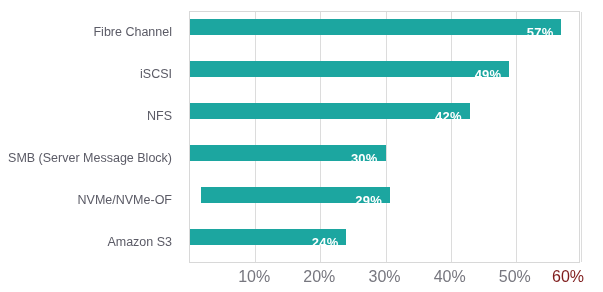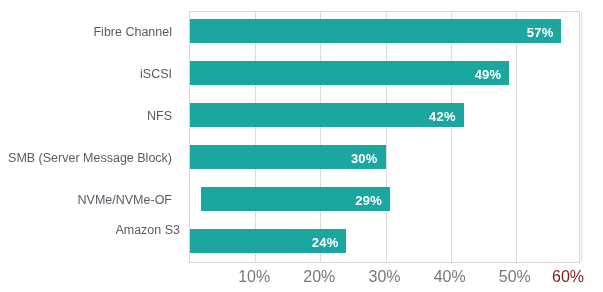--- a/index.html
+++ b/index.html
@@ -40,21 +40,21 @@
   .bar-row {
     position: absolute;
     left: 0;
     height: 28px;
     width: 100%;
   }
   .bar {
     position: absolute;
     left: 0;
     top: 0;
-    height: 24px;
+    height: 16px;
     background: #1CA6A0;
   }
   .bar-value {
     position: absolute;
     top: 0;
     height: 28px;
     line-height: 28px;
     right: 8px;
     color: #ffffff;
     font-size: 13px;
@@ -102,21 +102,21 @@
       </div>
       <div class="cat-label-wrap" style="top: 102px;">
         <span class="cat-label-text" style="color: rgb(91, 91, 102);">NFS</span>
       </div>
       <div class="cat-label-wrap" style="top: 144px;">
         <span class="cat-label-text" style="color: rgb(91, 91, 102);">SMB (Server Message Block)</span>
       </div>
       <div class="cat-label-wrap" style="top: 186px;">
         <span class="cat-label-text" style="color: rgb(91, 91, 102); text-align: right;">NVMe/NVMe-OF</span>
       </div>
-      <div class="cat-label-wrap" style="top: 216px; margin-left: 8px;">
+      <div class="cat-label-wrap" style="top: 228px;">
         <span class="cat-label-text" style="color: rgb(91, 91, 102);">Amazon S3</span>
       </div>
     </div>
 
   <div id="plot-area">
     <div id="gridlines">
         <div class="gridline" style="left: 65px;"></div>
         <div class="gridline" style="left: 130px;"></div>
         <div class="gridline" style="left: 196px;"></div>
         <div class="gridline" style="left: 261px;"></div>
@@ -128,21 +128,21 @@
           <div class="bar" style="width: 371.45px; background: rgb(28, 166, 160);">
             <span class="bar-value" style="color: rgb(255, 255, 255);">57%</span>
           </div>
         </div>
         <div class="bar-row" style="top: 49px; padding-left: 32px;">
           <div class="bar" style="width: 319.317px; background: rgb(28, 166, 160);">
             <span class="bar-value" style="color: rgb(255, 255, 255);">49%</span>
           </div>
         </div>
         <div class="bar-row" style="top: 91px;">
-          <div class="bar" style="width: 273.7px; background: rgb(28, 166, 160);">
+          <div class="bar" style="width: 273.7px; background: rgb(28, 166, 160); padding-left: 6px;">
             <span class="bar-value" style="color: rgb(255, 255, 255);">42%</span>
           </div>
         </div>
         <div class="bar-row" style="top: 133px;">
           <div class="bar" style="width: 195.5px; background: rgb(28, 166, 160);">
             <span class="bar-value" style="color: rgb(255, 255, 255);">30%</span>
           </div>
         </div>
         <div class="bar-row" style="top: 175px; margin-left: 11px;">
           <div class="bar" style="width: 188.983px; background: rgb(28, 166, 160);">

